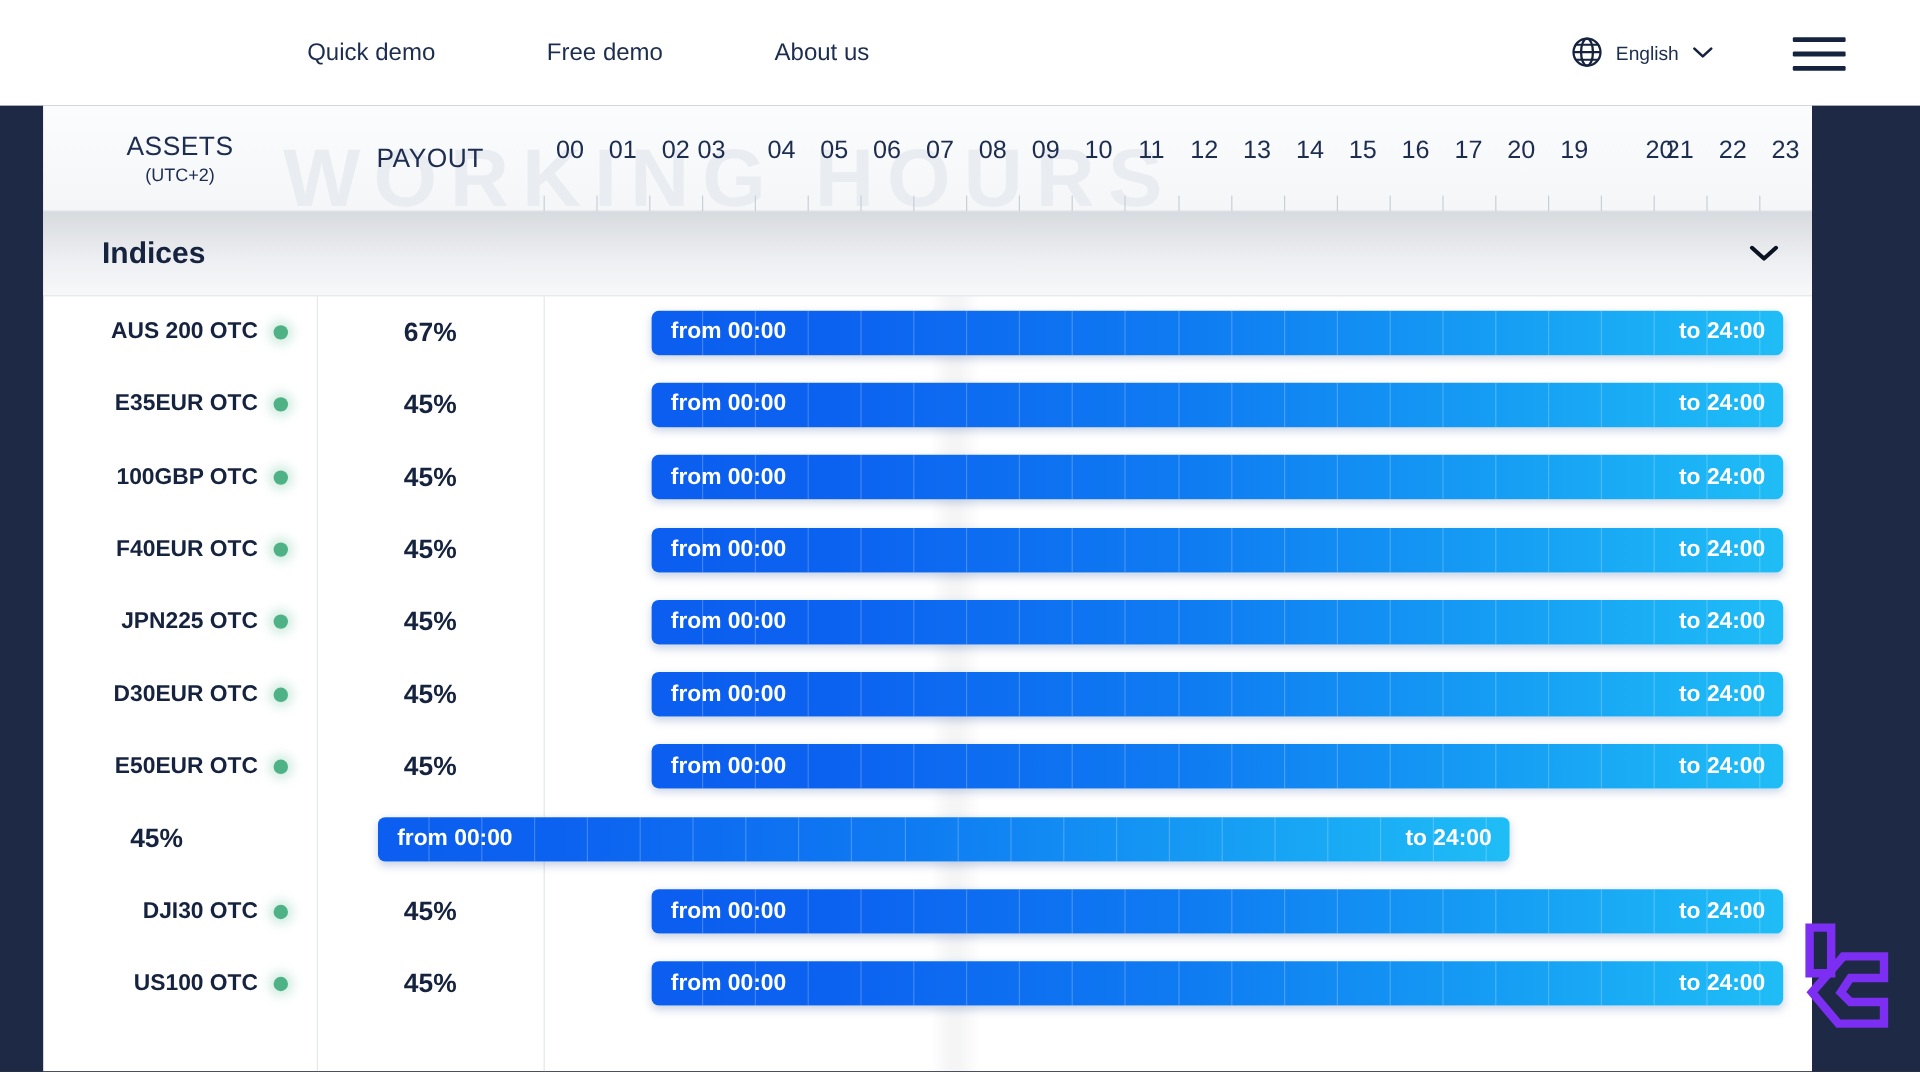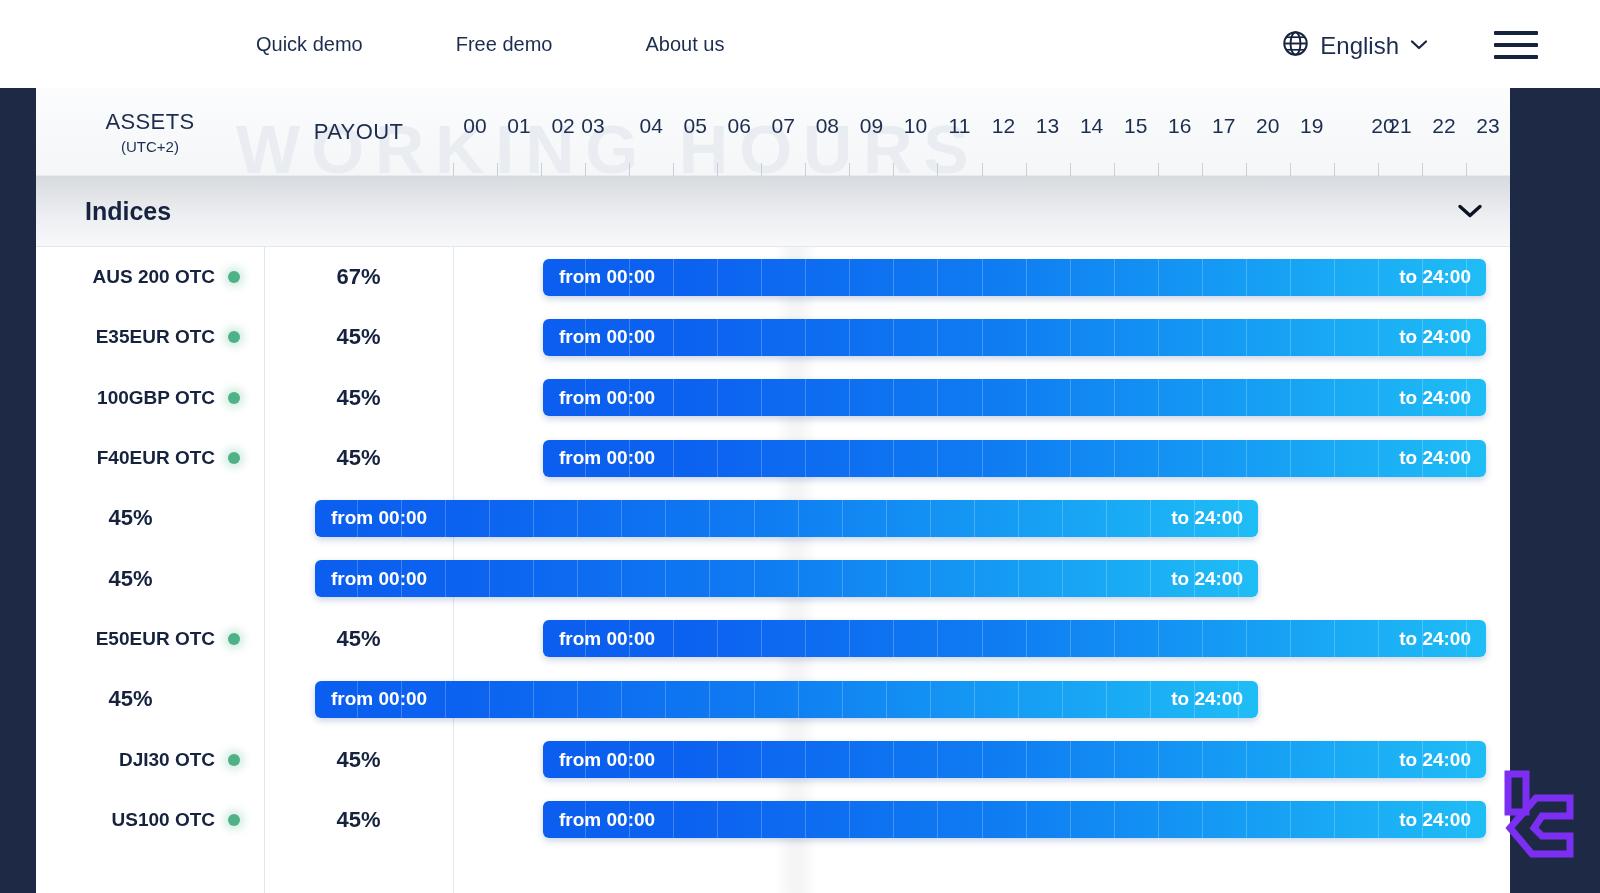--- a/index.html
+++ b/index.html
@@ -104,21 +104,21 @@
   .lang {
     position: absolute;
     right: 172px;
     top: 30px;
     display: flex;
     align-items: center;
     gap: 11px;
     cursor: pointer;
   }
   .lang-label {
-    font-size: 24px;
+    font-size: 16px;
     color: #1d2d4f;
     white-space: nowrap;
   }
 
   .burger {
     position: absolute;
     right: 62px;
     top: 31px;
     width: 44px;
     height: 28px;
@@ -615,20 +615,24 @@
               <div class="bar-seg" style="left: 790.833px;"></div>
               <div class="bar-seg" style="left: 834.875px;"></div>
               <div class="bar-seg" style="left: 878.917px;"></div>
               <div class="bar-seg" style="left: 922.958px;"></div>
               <span class="bar-from">from 00:00</span>
               <span class="bar-to">to 24:00</span>
             </div>
           </div>
         </div>
         <div class="row">
+          <div class="cell-asset">
+            <span class="asset-name">JPN225 OTC</span>
+            <span class="dot"></span>
+          </div>
           <div class="cell-payout">45%</div>
           <div class="cell-bar">
             <div class="bar" style="margin-left: 90px; width: 943px;">
               <div class="bar-seg" style="left: 42.125px;"></div>
               <div class="bar-seg" style="left: 86.1667px;"></div>
               <div class="bar-seg" style="left: 130.208px;"></div>
               <div class="bar-seg" style="left: 174.25px;"></div>
               <div class="bar-seg" style="left: 218.292px;"></div>
               <div class="bar-seg" style="left: 262.333px;"></div>
               <div class="bar-seg" style="left: 306.375px;"></div>
@@ -645,20 +649,24 @@
               <div class="bar-seg" style="left: 790.833px;"></div>
               <div class="bar-seg" style="left: 834.875px;"></div>
               <div class="bar-seg" style="left: 878.917px;"></div>
               <div class="bar-seg" style="left: 922.958px;"></div>
               <span class="bar-from">from 00:00</span>
               <span class="bar-to">to 24:00</span>
             </div>
           </div>
         </div>
         <div class="row">
+          <div class="cell-asset">
+            <span class="asset-name">D30EUR OTC</span>
+            <span class="dot"></span>
+          </div>
           <div class="cell-payout">45%</div>
           <div class="cell-bar">
             <div class="bar" style="margin-left: 90px; width: 943px;">
               <div class="bar-seg" style="left: 42.125px;"></div>
               <div class="bar-seg" style="left: 86.1667px;"></div>
               <div class="bar-seg" style="left: 130.208px;"></div>
               <div class="bar-seg" style="left: 174.25px;"></div>
               <div class="bar-seg" style="left: 218.292px;"></div>
               <div class="bar-seg" style="left: 262.333px;"></div>
               <div class="bar-seg" style="left: 306.375px;"></div>

